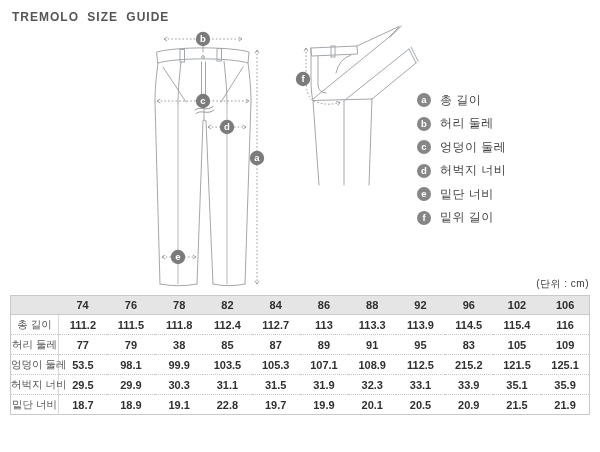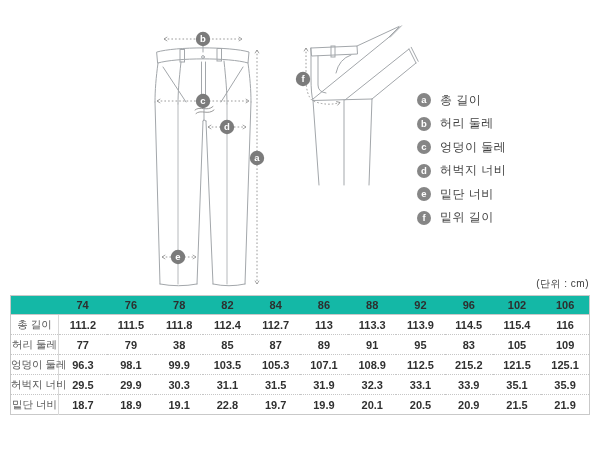--- a/index.html
+++ b/index.html
@@ -27,38 +27,39 @@
   .unit-note{
     position:absolute;right:11px;top:277px;font-size:10px;color:#3a3a3a;letter-spacing:0.5px;text-align:center;
   }
   table.size-table{
     position:absolute;left:10px;top:295px;width:580px;
     border-collapse:collapse;table-layout:fixed;
     border:1px solid #c9c9c9;background:#fff;
   }
   table.size-table col.label-col{width:48px;}
   table.size-table thead th{
-    height:18px;background:#14b8a6;font-size:11px;font-weight:bold;color:#2e2e2e;
+    height:18px;background:#e5e5e5;font-size:11px;font-weight:bold;color:#2e2e2e;
     border-bottom:1px solid #c9c9c9;text-align:center;padding:0;
   }
   table.size-table tbody th{
     height:19px;font-size:10.5px;font-weight:normal;color:#555;
     border-right:1px solid #d9d9d9;text-align:center;padding:0;white-space:nowrap;
   }
   table.size-table tbody td{
     height:19px;font-size:11px;font-weight:bold;color:#303030;text-align:center;padding:0;
   }
   table.size-table tbody tr + tr td,
   table.size-table tbody tr + tr th{border-top:1px dotted #c6c6c6;}
 </style>
 </head>
 <body>
 
 <div class="page">
 
+  <div class="page-title">TREMOLO  SIZE  GUIDE</div>
 
   <svg class="diagram-svg" width="440" height="295" viewBox="0 0 440 295">
     <defs>
       <marker id="ah" viewBox="0 0 8 8" refX="6.5" refY="4" markerWidth="6.5" markerHeight="6.5" orient="auto-start-reverse">
         <path d="M2,1.2 L6.5,4 L2,6.8" fill="none" stroke="#8f8f8f" stroke-width="1.1"></path>
       </marker>
     </defs>
 
     <g stroke="#a3a7ab" stroke-width="1" fill="none" stroke-linecap="round">
       <path d="M157,52 C176,46.5 230,46.5 249,52 L248,63 C230,57.5 176,57.5 158,63 Z"></path>
@@ -201,21 +202,21 @@
           <td>87</td>
           <td>89</td>
           <td>91</td>
           <td>95</td>
           <td>83</td>
           <td>105</td>
           <td>109</td>
         </tr>
         <tr>
           <th scope="row">엉덩이 둘레</th>
-          <td>96.3</td>
+          <td>53.5</td>
           <td>98.1</td>
           <td>99.9</td>
           <td>103.5</td>
           <td>105.3</td>
           <td>107.1</td>
           <td>108.9</td>
           <td>112.5</td>
           <td>215.2</td>
           <td>121.5</td>
           <td>125.1</td>

